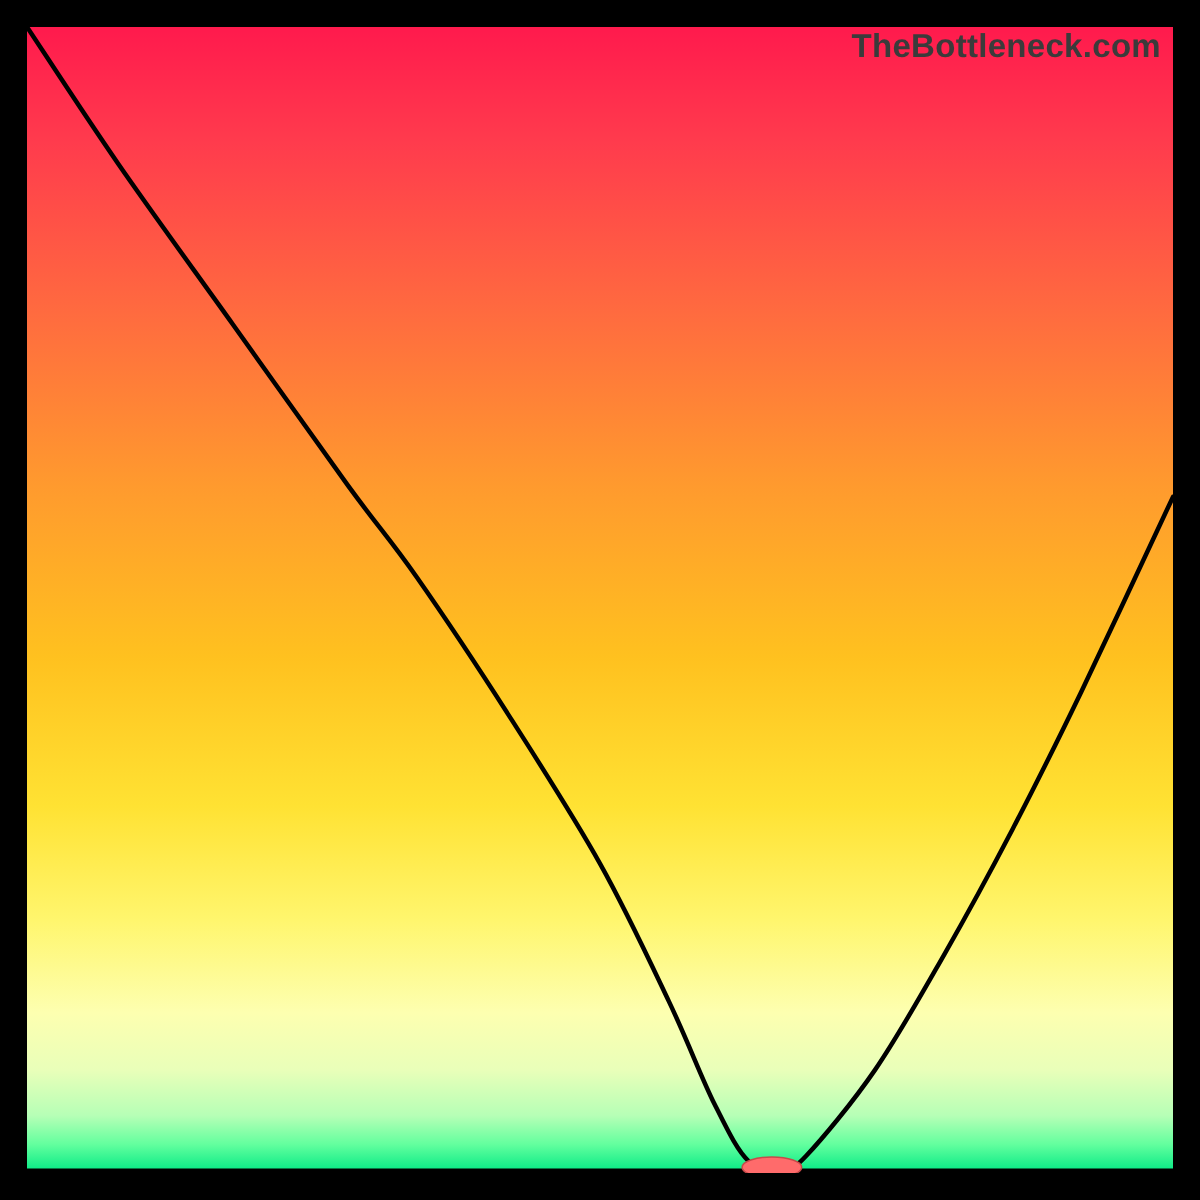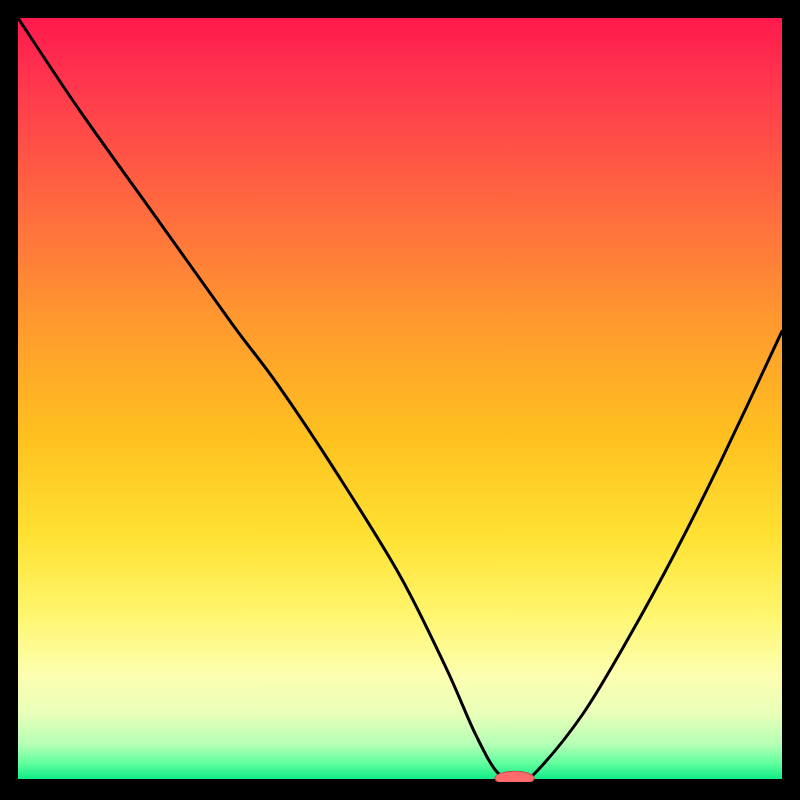--- a/index.html
+++ b/index.html
@@ -55,19 +55,20 @@
     font-weight: 600;
     color: #3b3b3b;
     letter-spacing: 0.2px;
   }
 </style>
 </head>
 <body>
 
 <div class="frame">
   <div class="plot">
+    <div class="watermark">TheBottleneck.com</div>
     <svg class="curve" viewBox="0 0 764 764" preserveAspectRatio="none">
       <path id="curve-path" fill="none" stroke-width="3" stroke-linecap="round" stroke-linejoin="round" d="M 0,0 C 10.186666666666667,15.28 38.2,58.57333333333332 61.120000000000005,91.67999999999999 C 84.04,124.78666666666666 112.05333333333331,162.98666666666668 137.51999999999998,198.64000000000001 C 162.98666666666665,234.29333333333335 193.54666666666668,277.5866666666667 213.92000000000002,305.6 C 234.29333333333335,333.61333333333334 241.93333333333334,341.25333333333333 259.76,366.71999999999997 C 277.58666666666664,392.1866666666666 300.50666666666666,426.5666666666666 320.88,458.4 C 341.25333333333333,490.23333333333335 364.17333333333335,525.8866666666667 382,557.72 C 399.82666666666665,589.5533333333334 415.1066666666667,622.66 427.84000000000003,649.4 C 440.5733333333334,676.14 449.4866666666667,700.3333333333333 458.4,718.16 C 467.3133333333333,735.9866666666667 473.68,749.3566666666667 481.32,756.36 C 488.96,763.3633333333333 497.87333333333333,760.8166666666666 504.24,760.18 C 510.6066666666667,759.5433333333333 509.3333333333333,763.3633333333332 519.52,752.54 C 529.7066666666667,741.7166666666667 550.08,717.5233333333333 565.36,695.24 C 580.64,672.9566666666667 595.9200000000001,645.58 611.2,618.84 C 626.48,592.1 641.76,564.0866666666666 657.04,534.8 C 672.3199999999999,505.5133333333333 685.0533333333333,480.04666666666674 702.88,443.12000000000006 C 720.7066666666667,406.1933333333334 753.8133333333333,334.88666666666666 764,313.24" stroke="#000000"></path>
       <line id="baseline" stroke-width="3" x1="0" x2="764" y1="762.5" y2="762.5" stroke="#000000"></line>
       <ellipse id="marker" stroke-width="1" cx="496.6" cy="760.18" rx="19.864" ry="6.876000000000001" fill="#ff6b6b" stroke="#c74a4a"></ellipse>
     </svg>
   </div>
 </div>
 
 </body></html>

